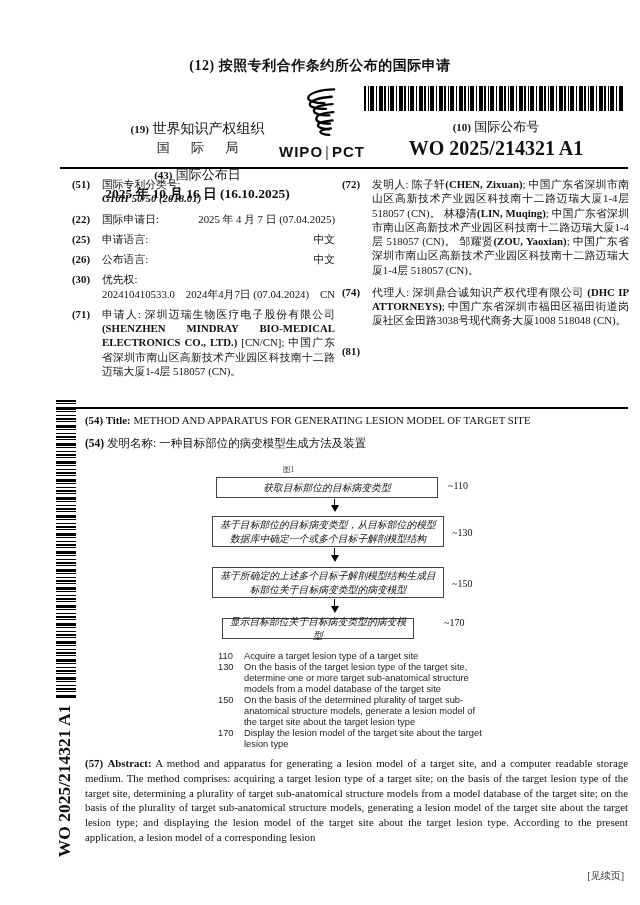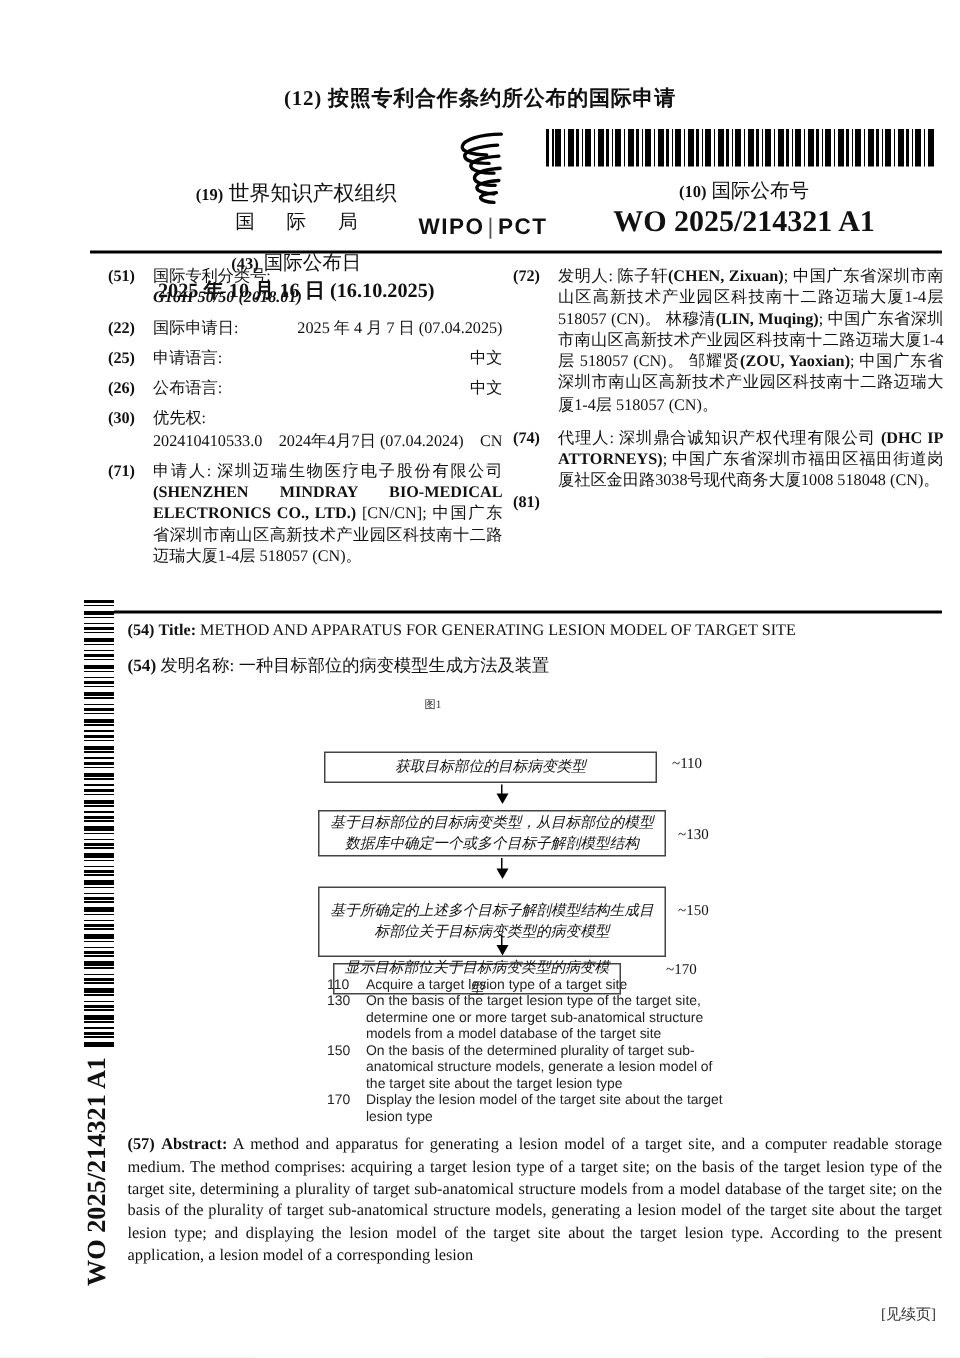--- a/index.html
+++ b/index.html
@@ -50,21 +50,21 @@
   .ipc-val { font-weight:bold; font-style:italic; }
   .prio-row { display:flex; justify-content:space-between; padding-left:30px; }
   .prio-row span { white-space:nowrap; }
 
   
   .title-en { position:absolute; left:85px; top:414px; width:543px; font-size:10.8px; }
   .title-zh { position:absolute; left:85px; top:436px; width:543px; font-size:11.5px; }
 
   
   .fig-label { position:absolute; left:283px; top:465px; font-size:7.5px; color:#333; }
-  .flow { position:absolute; left:0; top:477px; width:640px; height:165px;margin-top:24px; }
+  .flow { position:absolute; left:0; top:477px; width:640px; height:165px; }
   .fbox { position:absolute; border:1px solid #444; background:#fff;
     font-size:9.8px; font-style:italic; text-align:center;
     display:flex; align-items:center; justify-content:center; padding:1px 4px; line-height:1.35; }
   .fref { position:absolute; font-size:10px; white-space:nowrap; }
   .arrow { position:absolute; width:1px; background:#000; }
   .arrow::after { content:""; position:absolute; left:-3.5px; bottom:-6px;
     border:4px solid transparent; border-top:7px solid #000; }
 
   
   .legend { position:absolute; left:218px; top:651px; width:272px;
@@ -165,21 +165,21 @@
       <span class="code">(71)</span>
       <span><span>申请人: 深圳迈瑞生物医疗电子股份有限公司 </span><span class="b">(SHENZHEN MINDRAY BIO-MEDICAL ELECTRONICS CO., LTD.)</span><span> [CN/CN]; 中国广东省深圳市南山区高新技术产业园区科技南十二路迈瑞大厦1-4层 518057 (CN)。</span></span>
     </div>
   </div>
 
   <div class="col col-right">
     <div class="bib" style="margin-bottom:8px;">
       <span class="code">(72)</span>
       <span><span>发明人: 陈子轩</span><span class="b">(CHEN, Zixuan)</span><span>; 中国广东省深圳市南山区高新技术产业园区科技南十二路迈瑞大厦1-4层 518057 (CN)。 林穆清</span><span class="b">(LIN, Muqing)</span><span>; 中国广东省深圳市南山区高新技术产业园区科技南十二路迈瑞大厦1-4层 518057 (CN)。 邹耀贤</span><span class="b">(ZOU, Yaoxian)</span><span>; 中国广东省深圳市南山区高新技术产业园区科技南十二路迈瑞大厦1-4层 518057 (CN)。</span></span>
     </div>
-    <div class="bib" style="margin-bottom:0;">
+    <div class="bib" style="margin-bottom:16px;">
       <span class="code">(74)</span>
       <span><span>代理人: 深圳鼎合诚知识产权代理有限公司 </span><span class="b">(DHC IP ATTORNEYS)</span><span>; 中国广东省深圳市福田区福田街道岗厦社区金田路3038号现代商务大厦1008 518048 (CN)。</span></span>
     </div>
     <div class="bib">
       <span class="code">(81)</span>
     </div>
   </div>
 
   <div class="rule rule2"></div>
 
@@ -199,21 +199,21 @@
     <div class="fbox" style="left:216px; top:0; width:222px; height:21px;">获取目标部位的目标病变类型</div>
     <div class="fref" style="left:448px; top:3px;"><span>~</span><span>110</span></div>
 
     <div class="arrow" style="left:334px; top:22px; height:11px;"></div>
 
     <div class="fbox" style="left:212px; top:39px; width:232px; height:31px;">基于目标部位的目标病变类型，从目标部位的模型数据库中确定一个或多个目标子解剖模型结构</div>
     <div class="fref" style="left:452px; top:50px;"><span>~</span><span>130</span></div>
 
     <div class="arrow" style="left:334px; top:71px; height:12px;"></div>
 
-    <div class="fbox" style="left:212px; top:90px; width:232px; height:47px;">基于所确定的上述多个目标子解剖模型结构生成目标部位关于目标病变类型的病变模型</div>
+    <div class="fbox" style="left:212px; top:90px; width:232px; height:31px;">基于所确定的上述多个目标子解剖模型结构生成目标部位关于目标病变类型的病变模型</div>
     <div class="fref" style="left:452px; top:101px;"><span>~</span><span>150</span></div>
 
     <div class="arrow" style="left:334px; top:122px; height:12px;"></div>
 
     <div class="fbox" style="left:222px; top:141px; width:192px; height:21px;">显示目标部位关于目标病变类型的病变模型</div>
     <div class="fref" style="left:444px; top:140px;"><span>~</span><span>170</span></div>
   </div>
 
   <div class="legend">
     <div class="leg">

